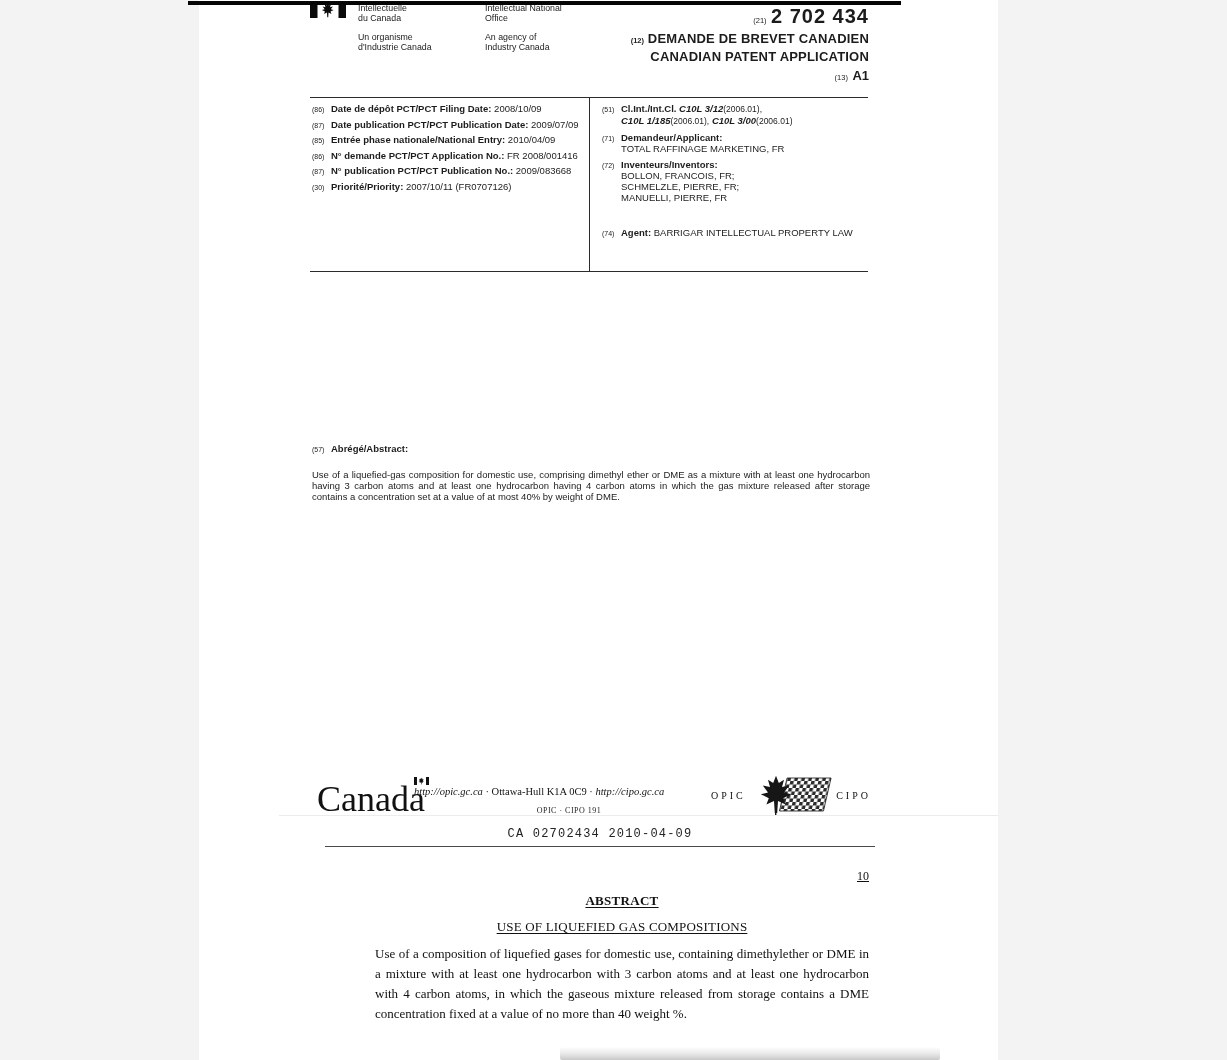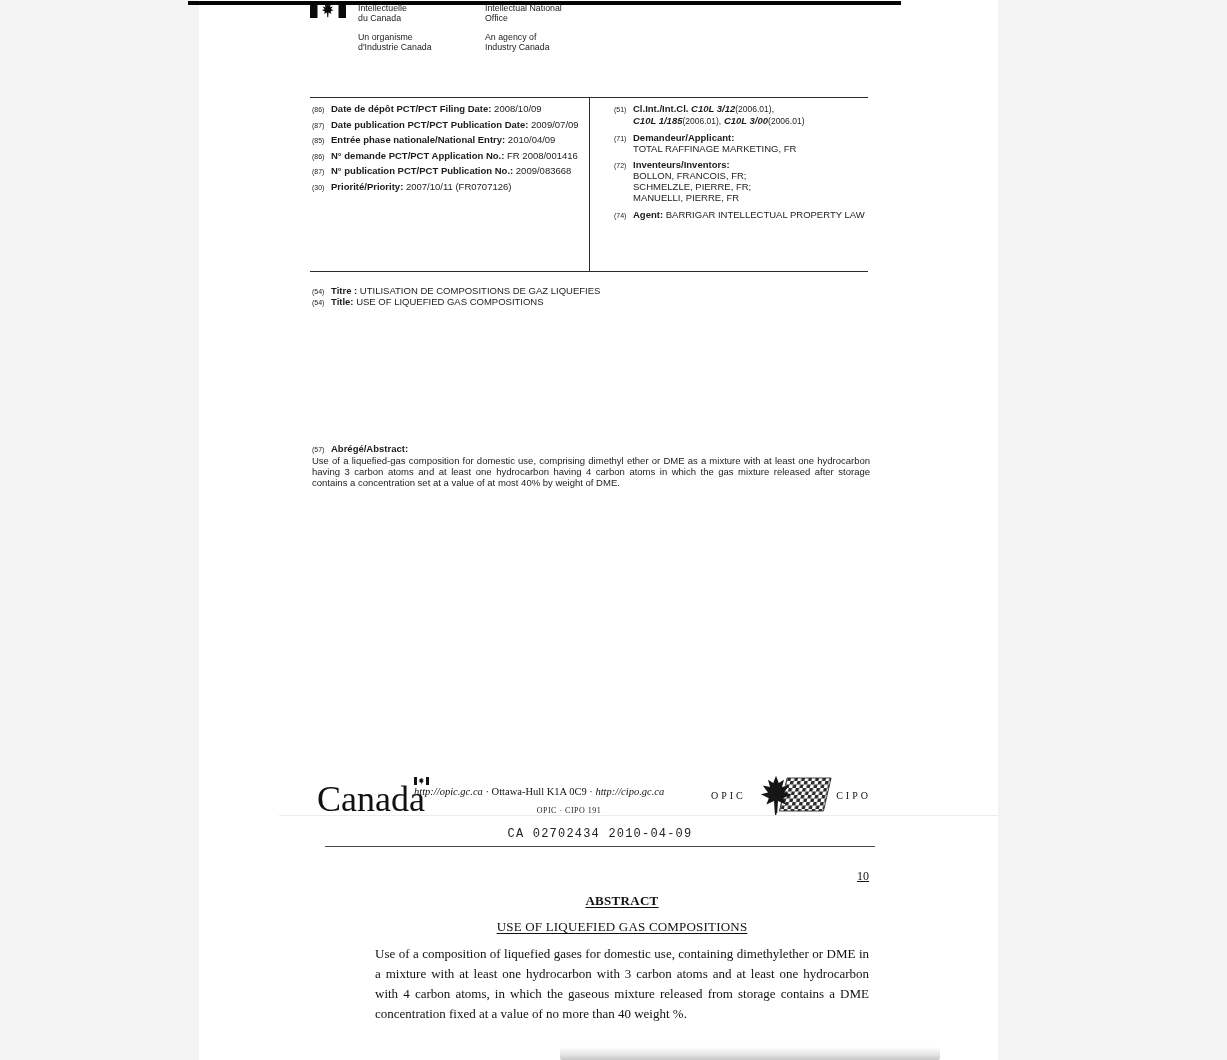--- a/index.html
+++ b/index.html
@@ -31,28 +31,28 @@
   .rule{position:absolute;background:#2b2b2b;}
 
   .brow{position:relative;padding-left:19px;font-size:9.5px;line-height:11px;margin-bottom:5px;}
   .brow .code{position:absolute;left:0;top:1px;font-size:7px;color:#222;}
   .brow b{font-weight:bold;}
   .ipc{font-style:italic;font-weight:bold;}
   .ed{font-size:8.5px;}
 
   .left-col{position:absolute;left:113px;top:103px;width:272px;}
   .left-col .brow{margin-bottom:4.6px;}
-  .right-col{position:absolute;left:415px;top:103px;width:268px;}
+  .right-col{position:absolute;left:403px;top:103px;width:268px;}
   .right-col .brow{margin-bottom:5px;}
   .sub{padding-left:0;}
 
   
   .title-block{position:absolute;left:113px;top:285px;width:560px;font-size:9.5px;line-height:11px;}
   .abs-block{position:absolute;left:113px;top:443px;width:558px;font-size:9.5px;line-height:11px;}
-  .abs-text{text-align:justify;margin-top:1px;color:#222;}
+  .abs-text{text-align:justify;margin-top:15px;color:#222;}
 
   
   .wordmark{position:absolute;left:118px;top:778px;font-family:"Liberation Serif","DejaVu Serif",serif;font-size:36px;color:#111;}
   .wm-flag{position:absolute;right:-4px;top:-1px;}
   .addr{position:absolute;left:215px;top:786px;width:310px;text-align:left;font-family:"Liberation Serif","DejaVu Serif",serif;font-size:10.5px;color:#111;}
   .addr .url{font-style:italic;}
   .docline{position:absolute;left:215px;top:806px;width:310px;text-align:center;font-family:"Liberation Serif","DejaVu Serif",serif;font-size:8px;color:#222;letter-spacing:0.5px;}
   .opic-logo{position:absolute;left:512px;top:773px;width:160px;height:44px;display:flex;align-items:center;justify-content:space-between;}
   .opic-logo .lt{font-family:"Liberation Serif","DejaVu Serif",serif;font-size:10px;letter-spacing:3px;color:#111;}
   .page-sep{position:absolute;left:80px;top:815px;width:719px;height:1px;background:#ececec;}
@@ -105,20 +105,37 @@
     <div class="grp">
       <div>Intellectual National</div>
       <div>Office</div>
     </div>
     <div class="grp">
       <div>An agency of</div>
       <div>Industry Canada</div>
     </div>
   </div>
 
+  <div class="hdr-right">
+    <div>
+      <span class="sc">(21)</span>
+      <span class="appnum">2 702 434</span>
+    </div>
+    <div class="doctype" style="margin-top:3px">
+      <span class="sc">(12)</span>
+      <span>DEMANDE DE BREVET CANADIEN</span>
+    </div>
+    <div class="doctype">
+      <span>CANADIAN PATENT APPLICATION</span>
+    </div>
+    <div style="margin-top:2px">
+      <span class="sc">(13)</span>
+      <span class="kind">A1</span>
+    </div>
+  </div>
 
   <div class="rule" style="left:111px;top:97px;width:558px;height:1.4px"></div>
   <div class="rule" style="left:111px;top:271px;width:558px;height:1.4px"></div>
   <div class="rule" style="left:390px;top:97px;width:1.4px;height:174px"></div>
 
   <div class="left-col">
     <div class="brow">
       <span class="code">(86)</span><b>Date de dépôt PCT/PCT Filing Date:</b> <span>2008/10/09</span>
     </div>
     <div class="brow">
@@ -150,33 +167,25 @@
     <div class="brow">
       <span class="code">(71)</span><b>Demandeur/Applicant:</b>
       <div>TOTAL RAFFINAGE MARKETING, FR</div>
     </div>
     <div class="brow">
       <span class="code">(72)</span><b>Inventeurs/Inventors:</b>
       <div>BOLLON, FRANCOIS, FR;</div>
       <div>SCHMELZLE, PIERRE, FR;</div>
       <div>MANUELLI, PIERRE, FR</div>
     </div>
-    <div class="brow" style="margin-top:6px">
+    <div class="brow" style="margin-top:24px">
       <span class="code">(74)</span><b>Agent:</b> <span>BARRIGAR INTELLECTUAL PROPERTY LAW</span>
     </div>
   </div>
 
-  <div class="title-block">
-    <div class="brow" style="margin-bottom:0">
-      <span class="code">(54)</span><b>Titre :</b> <span>UTILISATION DE COMPOSITIONS DE GAZ LIQUEFIES</span>
-    </div>
-    <div class="brow" style="margin-bottom:0">
-      <span class="code">(54)</span><b>Title:</b>&nbsp;<span>USE OF LIQUEFIED GAS COMPOSITIONS</span>
-    </div>
-  </div>
 
   <div class="abs-block">
     <div class="brow" style="margin-bottom:0">
       <span class="code">(57)</span><b>Abrégé/Abstract:</b>
     </div>
     <div class="abs-text">Use of a liquefied-gas composition for domestic use, comprising dimethyl ether or DME as a mixture with at least one hydrocarbon having 3 carbon atoms and at least one hydrocarbon having 4 carbon atoms in which the gas mixture released after storage contains a concentration set at a value of at most 40% by weight of DME.</div>
   </div>
 
   <div class="wordmark">
     <span>Canada</span>

